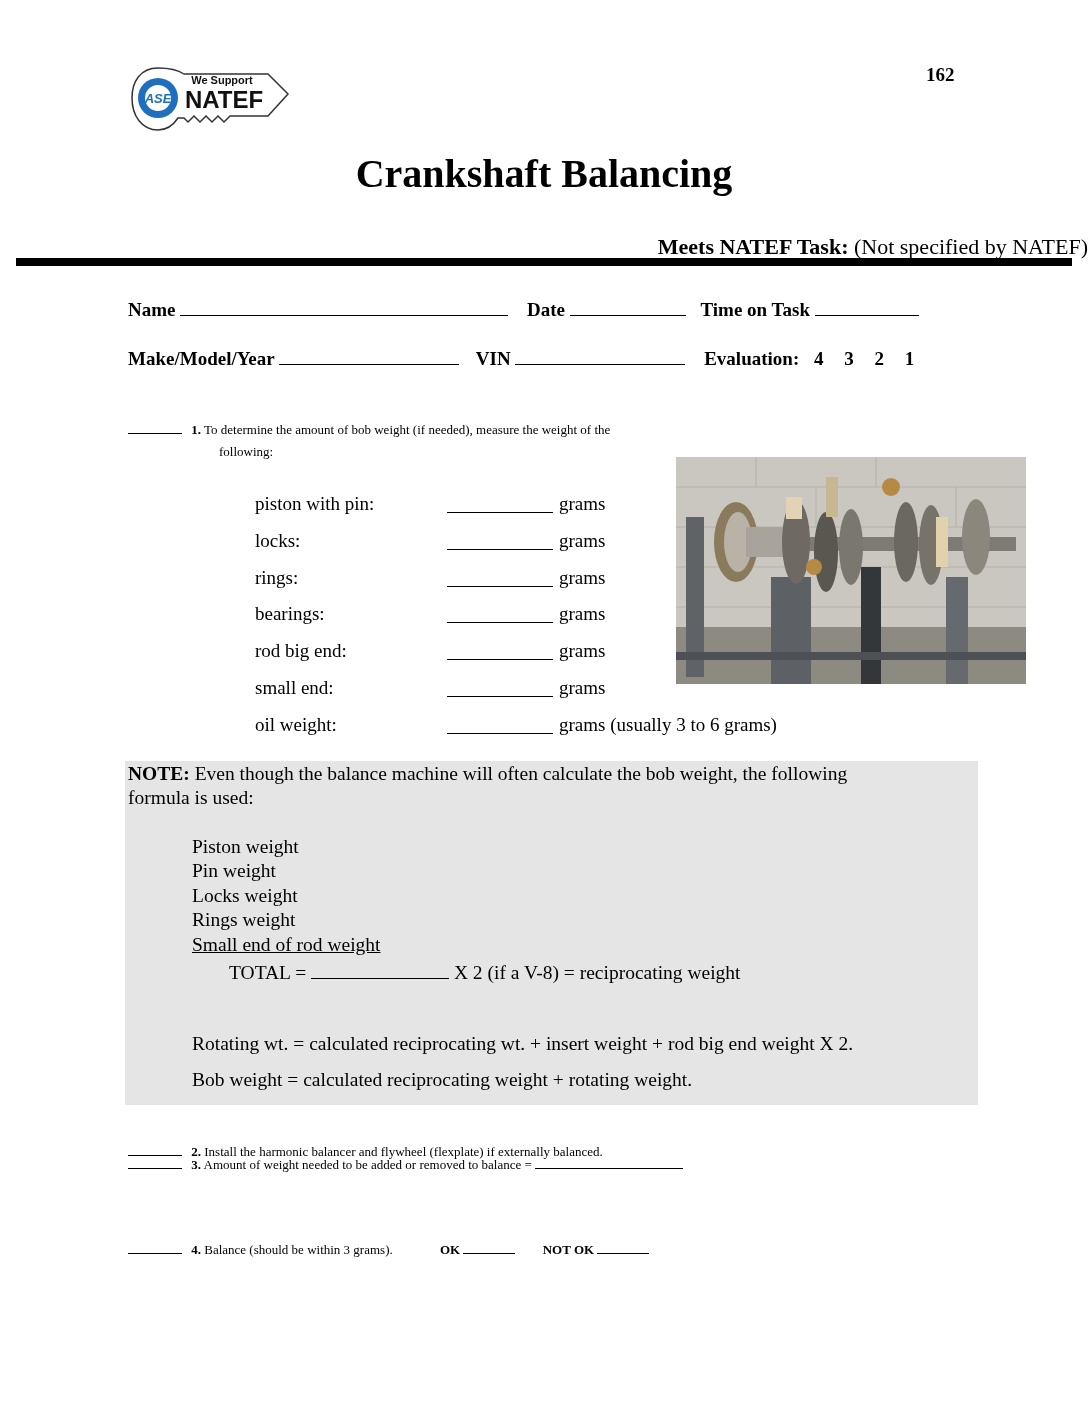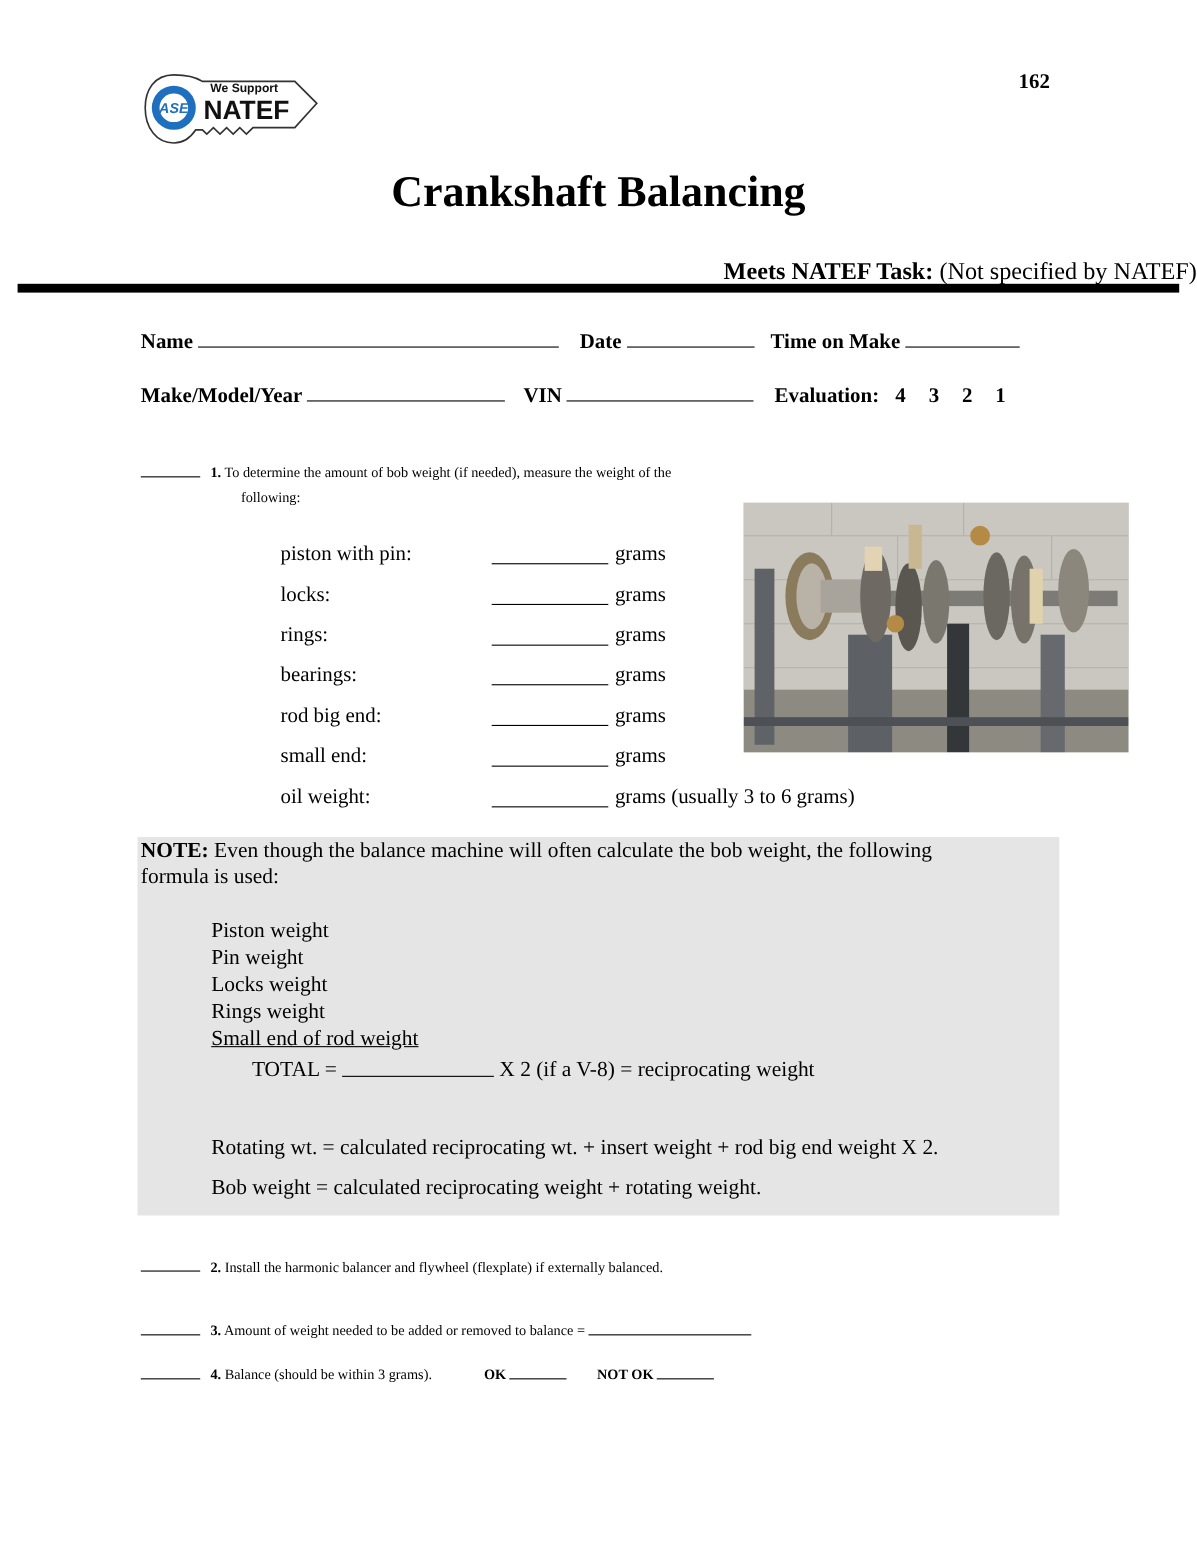--- a/index.html
+++ b/index.html
@@ -14,21 +14,21 @@
   .meets { left:0; width:1088px; top:222px; text-align:right; font-size:22px;margin-top:12px; }
   .rule { left:16px; top:258px; width:1056px; height:8px; background:#000; }
   .row { font-size:19px; white-space:nowrap; }
   .task { font-size:13px; white-space:nowrap; }
   .tnum { font-weight:bold; }
   .meas { font-size:19px; }
   .meas .lbl { position:absolute; left:0; }
   .meas .ln { position:absolute; left:192px; width:106px; border-bottom:1.4px solid #000; height:19px; }
   .meas .unit { position:absolute; left:304px; white-space:nowrap; }
   .photo { left:676px; top:457px; width:350px; height:227px; overflow:hidden; background:#b8b6ad; }
-  .note { left:125px; top:761px; width:838px; height:344px; background:#e5e5e5; }
+  .note { left:125px; top:761px; width:838px; height:344px; background:#e5e5e5;padding-left:15px; }
   .note .t { position:absolute; font-size:19.5px; white-space:nowrap; font-family:"Liberation Serif", serif; }
 </style>
 </head>
 <body>
 
 <div class="abs logo">
   <svg width="166" height="86" viewBox="0 0 166 86">
     <path d="M30 8 C12 8 4 22 4 38 C4 56 14 70 30 70 C40 70 46 64 50 58 L56 58 L60 62 L66 56 L72 62 L78 56 L84 62 L90 56 L96 62 L102 56 L140 56 L160 34 L140 14 L56 14 C50 10 42 8 30 8 Z" fill="#fff" stroke="#333" stroke-width="1.5"></path>
     <circle cx="30" cy="38" r="20" fill="#1f6fbf"></circle>
     <circle cx="30" cy="38" r="13" fill="#fff"></circle>
@@ -47,21 +47,21 @@
   <span>(Not specified by NATEF)</span>
 </div>
 
 <div class="abs rule"></div>
 
 <div class="abs row b" style="left:128px; top:296px;">
   <span>Name</span>
   <span class="line" style="width:328px;"></span>
   <span style="margin-left:14px;">Date</span>
   <span class="line" style="width:116px;"></span>
-  <span style="margin-left:10px;">Time on Make</span>
+  <span style="margin-left:10px;">Time on Task</span>
   <span class="line" style="width:104px;"></span>
 </div>
 
 <div class="abs row b" style="left:128px; top:345px;">
   <span>Make/Model/Year</span>
   <span class="line" style="width:180px;"></span>
   <span style="margin-left:12px;">VIN</span>
   <span class="line" style="width:170px;"></span>
   <span style="margin-left:14px;">Evaluation:</span>
   <span style="margin-left:10px;">4</span>
@@ -170,21 +170,21 @@
   <div class="t" style="left:67px; top:272px;">Rotating wt. = calculated reciprocating wt. + insert weight + rod big end weight X 2.</div>
   <div class="t" style="left:67px; top:308px;">Bob weight = calculated reciprocating weight + rotating weight.</div>
 </div>
 
 <div class="abs task" style="left:128px; top:1142px;">
   <span class="line" style="width:54px;"></span>
   <span class="tnum" style="margin-left:6px;">2.</span>
   <span>Install the harmonic balancer and flywheel (flexplate) if externally balanced.</span>
 </div>
 
-<div class="abs task" style="left:128px; top:1200px;">
+<div class="abs task" style="left:128px; top:1155px;">
   <span class="line" style="width:54px;"></span>
   <span class="tnum" style="margin-left:6px;">3.</span>
   <span>Amount of weight needed to be added or removed to balance =</span>
   <span class="line" style="width:148px;"></span>
 </div>
 
 <div class="abs task" style="left:128px; top:1240px;">
   <span class="line" style="width:54px;"></span>
   <span class="tnum" style="margin-left:6px;">4.</span>
   <span>Balance (should be within 3 grams).</span>

